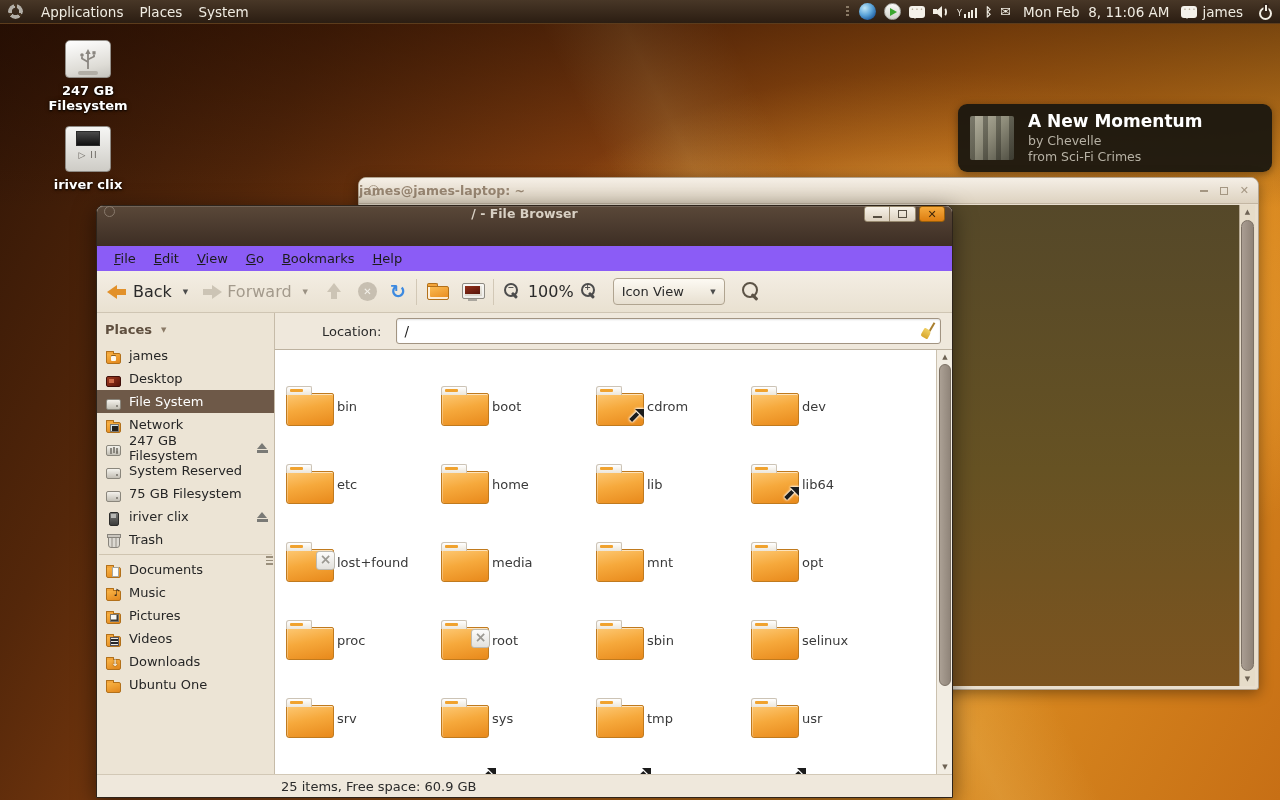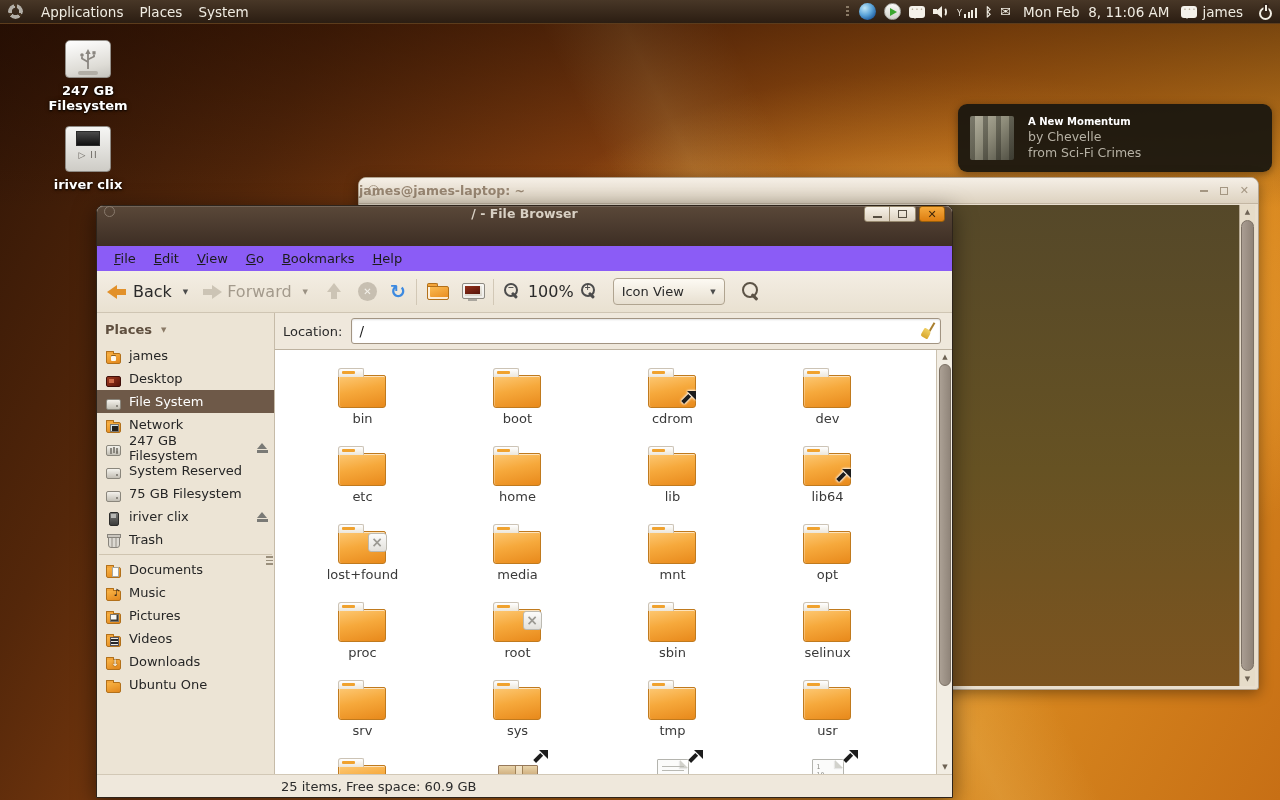--- a/index.html
+++ b/index.html
@@ -78,21 +78,21 @@
   .player-keys { margin-top:4px; font-size:9px; color:#6a6660; letter-spacing:1px; }
 
   
   .notify { position:absolute; left:958px; top:104px; width:314px; height:68px;
     background:rgba(24,21,15,.93); border-radius:9px; box-shadow:0 2px 8px rgba(0,0,0,.4);
     display:flex; align-items:center; padding:0 12px; gap:14px; }
   .album-art { width:44px; height:44px; border-radius:2px; flex:none;
     background:
       repeating-linear-gradient(90deg, rgba(30,30,22,.38) 0 5px, rgba(0,0,0,0) 5px 13px),
       linear-gradient(135deg,#b5b2a0 0%,#8e8c7a 45%,#4f4e42 100%); }
-  .notify-title { font-size:10px; font-weight:bold; color:#ffffff; margin-bottom:2px; }
+  .notify-title { font-size:17px; font-weight:bold; color:#ffffff; margin-bottom:2px; }
   .notify-line { font-size:12.5px; color:#b6b1a4; line-height:1.25; }
 
   
   .terminal { position:absolute; left:358px; top:177px; width:901px; height:513px;
     background:#e9dfcf; border:1px solid #b2a38f; border-radius:8px 8px 3px 3px;
     box-shadow:0 3px 14px rgba(0,0,0,.40); }
   .term-titlebar { height:26px; background:linear-gradient(#f5efe6,#ddd2c0);
     border-radius:7px 7px 0 0; border-bottom:1px solid #c3b6a2; position:relative;
     display:flex; align-items:center; padding:0 9px; }
   .term-title { position:absolute; left:0; right:0; text-align:left;
@@ -244,37 +244,37 @@
     background:#cac6be; border:1px solid #88847c; }
   .eject { display:none; margin-left:auto; width:12px; flex-direction:column; align-items:center; }
   .place-row[data-eject="true"] .eject { display:flex; }
   .eject::before { content:''; border-left:5.5px solid transparent; border-right:5.5px solid transparent;
     border-bottom:6px solid #7a7a76; }
   .eject::after { content:''; width:11px; height:2.5px; background:#7a7a76; margin-top:1.5px; }
   .sidebar-grip { position:absolute; right:1px; top:243px; width:7px; }
   .sidebar-grip i { display:block; height:1.5px; background:#9a8f7c; margin-bottom:2px; }
 
   .right-pane { flex:1; display:flex; flex-direction:column; min-width:0; }
-  .location-row { height:36px; flex:none; display:flex; align-items:center; gap:9px;
-    padding:0 11px 0 8px; background:#efe8dc; }
+  .location-row { height:36px; flex:none; display:flex; align-items:center; gap:15px;
+    padding:0 11px 0 8px; background:#efe8dc;margin-left:39px; }
   .loc-label { font-size:13px; color:#2a2a2a; flex:none; }
   .loc-input { flex:1; height:26px; background:#fff; border:1px solid #a29482; border-radius:3px;
     font:13.5px "DejaVu Sans",sans-serif; color:#1a1a1a; padding:0 26px 0 7px;
     box-shadow:inset 0 1px 2px rgba(0,0,0,.12); outline:none; }
   .loc-input-wrap { flex:1; position:relative; display:flex; }
   .broom { position:absolute; right:6px; top:5px; width:14px; height:16px; }
   .broom::before { content:''; position:absolute; right:2px; top:-1px; width:2px; height:10px;
     background:#a97f2f; transform:rotate(30deg); }
   .broom::after { content:''; position:absolute; left:1px; bottom:1px; width:8px; height:9px;
     background:linear-gradient(180deg,#f0cf62,#d8a72e); border-radius:1px 4px 1px 2px; transform:rotate(30deg); }
 
   .icon-view { flex:1; position:relative; background:#fff; border-top:1px solid #bdb2a0; overflow:hidden; }
   .icon-grid { position:absolute; left:0; top:0; right:16px; bottom:0;
     display:flex; flex-wrap:wrap; align-content:flex-start; padding:16px 0 0 10px; overflow:hidden; }
-  .gi { width:155px; height:78px; display:flex; flex-direction:column; align-items:center; }
+  .gi { width:155px; height:78px; display:flex; flex-direction:row; align-items:center; }
   .gi-icon { position:relative; width:52px; height:42px; margin-top:1px; flex:none; }
   .gi-label { margin-top:2px; font-size:13px; color:#3a3a3a; white-space:nowrap; }
   .shape { position:absolute; inset:0; }
   .gi[data-type="folder"] .shape { left:1px; right:3px; top:8px; bottom:1px;
     background:linear-gradient(168deg,#fdc873 0%,#f6a93c 45%,#e8891b 100%);
     border:1px solid #c07a1e; border-radius:2px 2px 3px 3px;
     box-shadow:inset 0 1px 0 rgba(255,255,255,.6), inset 1px 0 0 rgba(255,255,255,.3); }
   .gi[data-type="folder"] .shape::before { content:''; position:absolute; left:-1px; top:-8px; width:24px; height:8px;
     background:linear-gradient(#ffffff,#ece6da); border:1px solid #ccc3b5; border-bottom:none; border-radius:3px 2px 0 0; }
   .gi[data-type="folder"] .shape::after { content:''; position:absolute; left:3px; top:-5px; width:13px; height:3px;

